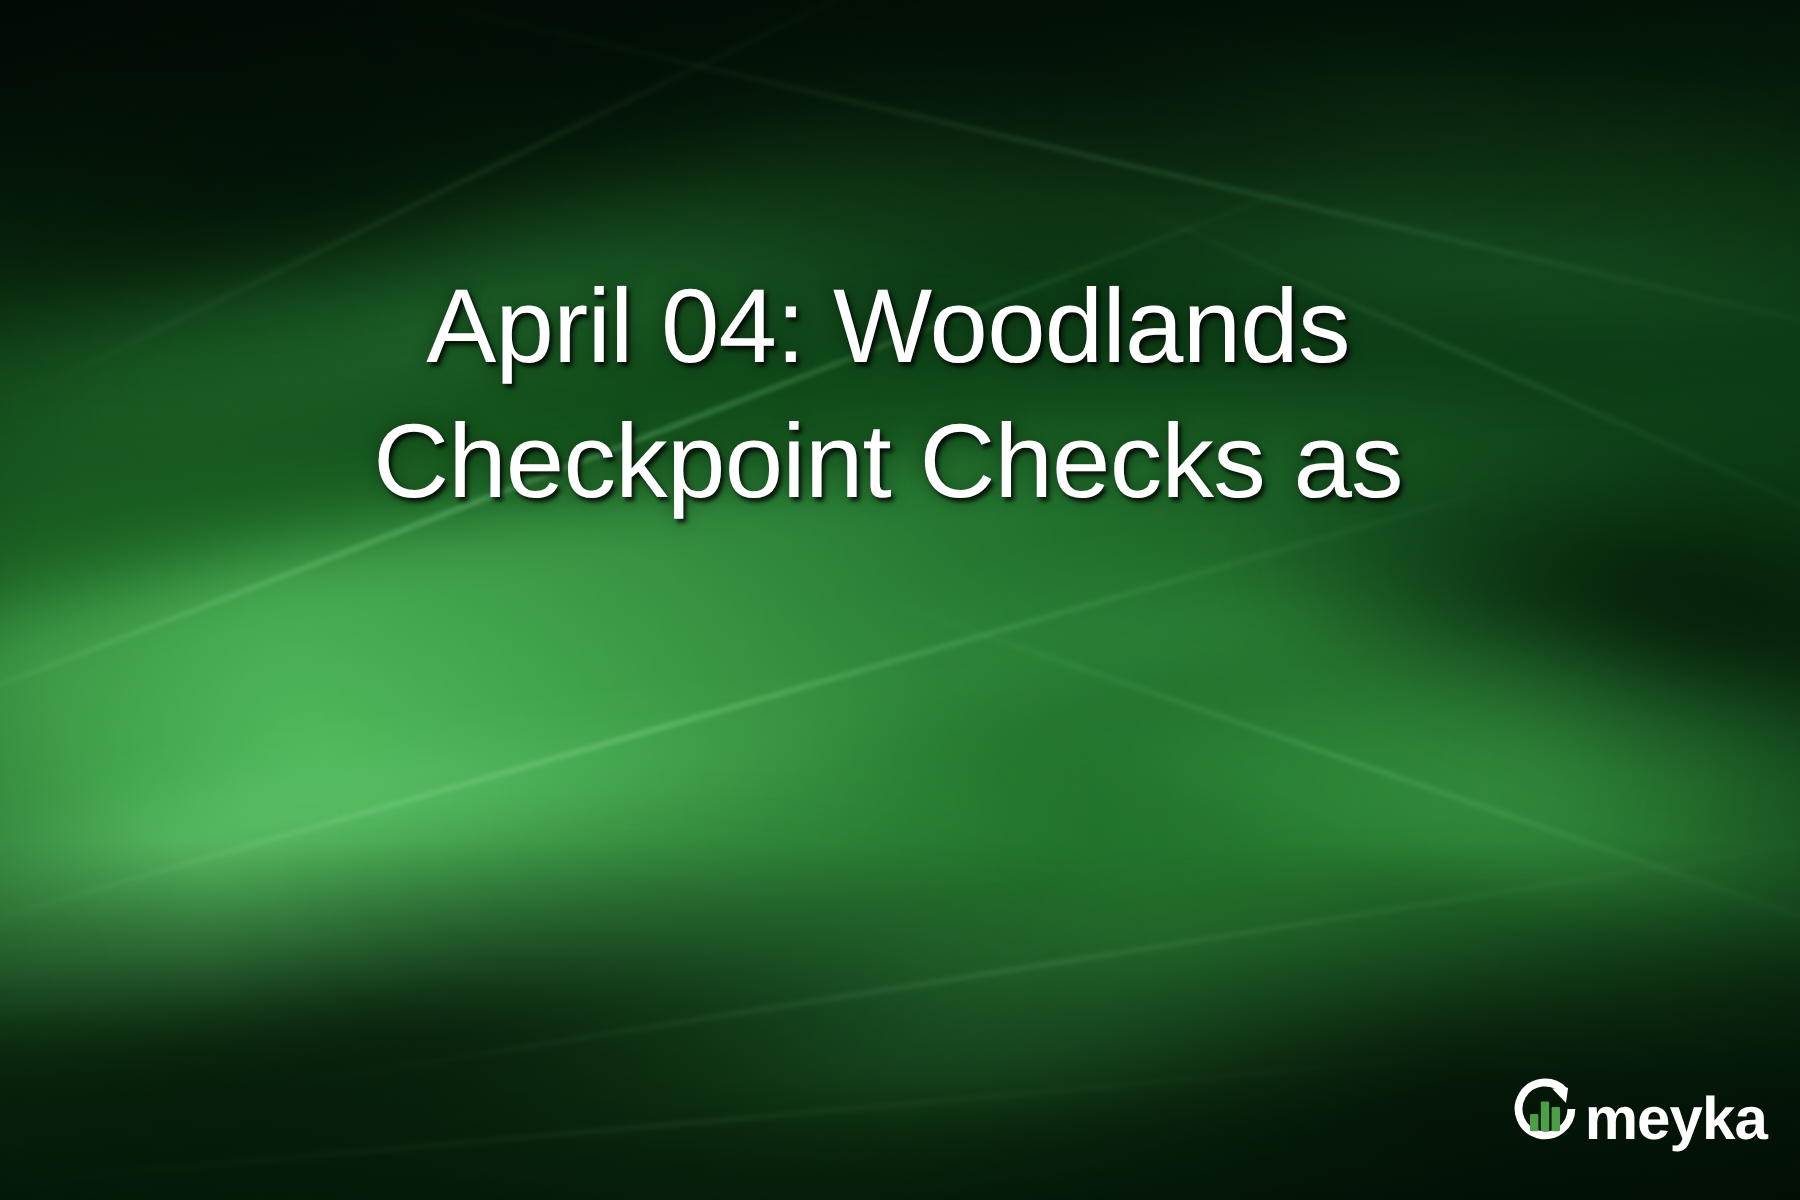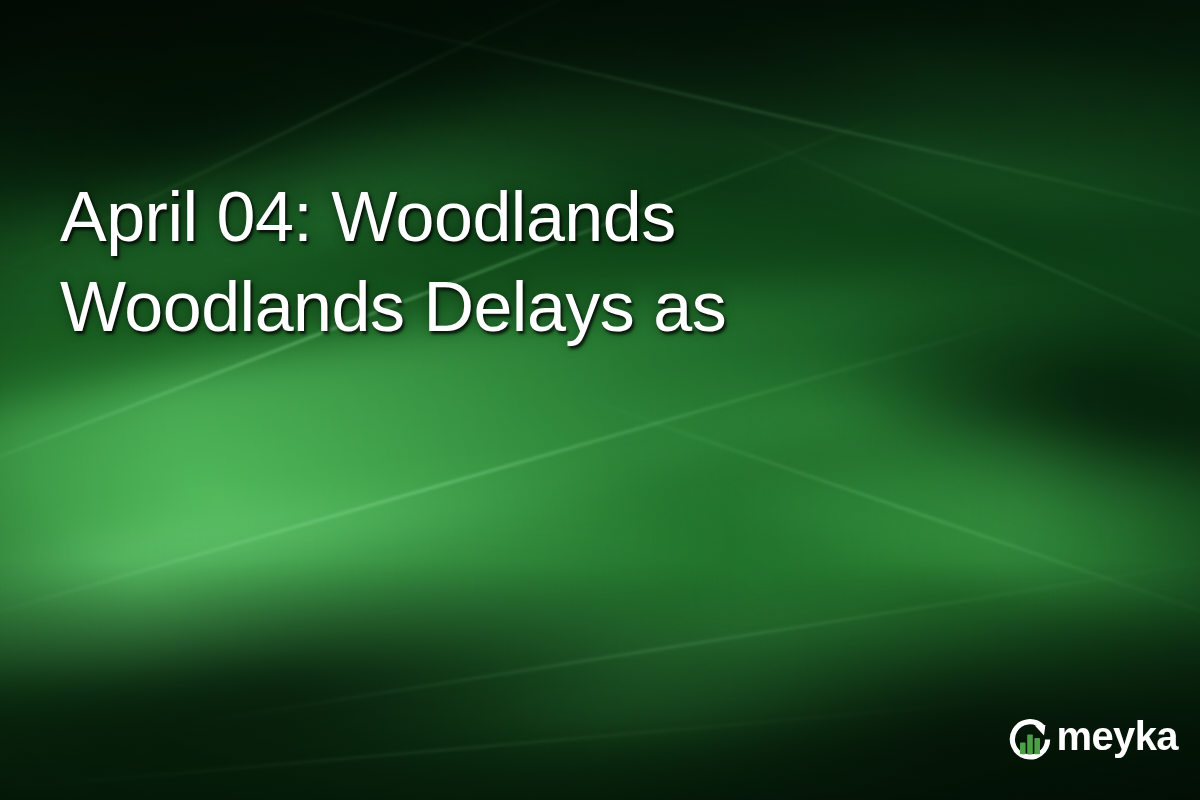--- a/index.html
+++ b/index.html
@@ -117,21 +117,21 @@
   #shade-3 { left: 220px;  top: -90px; width: 1000px; height: 280px; transform: rotate(6deg); }
   #shade-4 { left: -160px; top: 0px;   width: 700px;  height: 230px; transform: rotate(-8deg); }
   #shade-5 { left: 820px;  top: 300px; width: 620px;  height: 220px; transform: rotate(9deg); }
 
   
   #headline {
     position: absolute;
     left: 0;
     right: 16px;
     top: 172px;
-    text-align: left;
+    text-align: center;
     padding: 0 60px;
     box-sizing: border-box;
   }
   .headline-line {
     display: block;
     color: #ffffff;
     font-family: "Liberation Sans Narrow", "Liberation Sans", sans-serif;
     font-size: 70px;
     line-height: 90px;
     font-weight: 400;
@@ -141,21 +141,21 @@
       2px 3px 3px rgba(0, 0, 0, 0.78),
       0 0 12px rgba(0, 0, 0, 0.35);
   }
 
   
   #logo-lockup {
     position: absolute;
     right: 22px;
     bottom: 32px;
     display: flex;
-    align-items: flex-start;
+    align-items: flex-end;
     gap: 0;
   }
   #logo-mark {
     width: 52px;
     height: 52px;
     display: block;
     flex: 0 0 auto;
   }
   #logo-wordmark {
     color: #ffffff;
@@ -199,21 +199,21 @@
     <div class="streak" id="streak-5"></div>
     <div class="streak" id="streak-6"></div>
     <div class="streak" id="streak-7"></div>
     <div class="streak" id="streak-8"></div>
   </div>
 
   <div class="bg-layer" id="bg-vignette"></div>
 
   <div id="headline">
     <span class="headline-line">April 04: Woodlands</span>
-    <span class="headline-line">Woodlands Delays as</span>
+    <span class="headline-line">Checkpoint Checks as</span>
   </div>
 
   <div id="logo-lockup">
     <svg id="logo-mark" viewBox="0 0 52 52" aria-hidden="true">
 
       <path d="M 38.6 11.0
                A 17.6 17.6 0 1 0 43.6 23.4" fill="none" stroke="#ffffff" stroke-width="5.2" stroke-linecap="butt"></path>
 
       <path d="M 30.8 9.6 L 41.4 9.1 L 40.0 19.4 Z" fill="#ffffff"></path>
 

